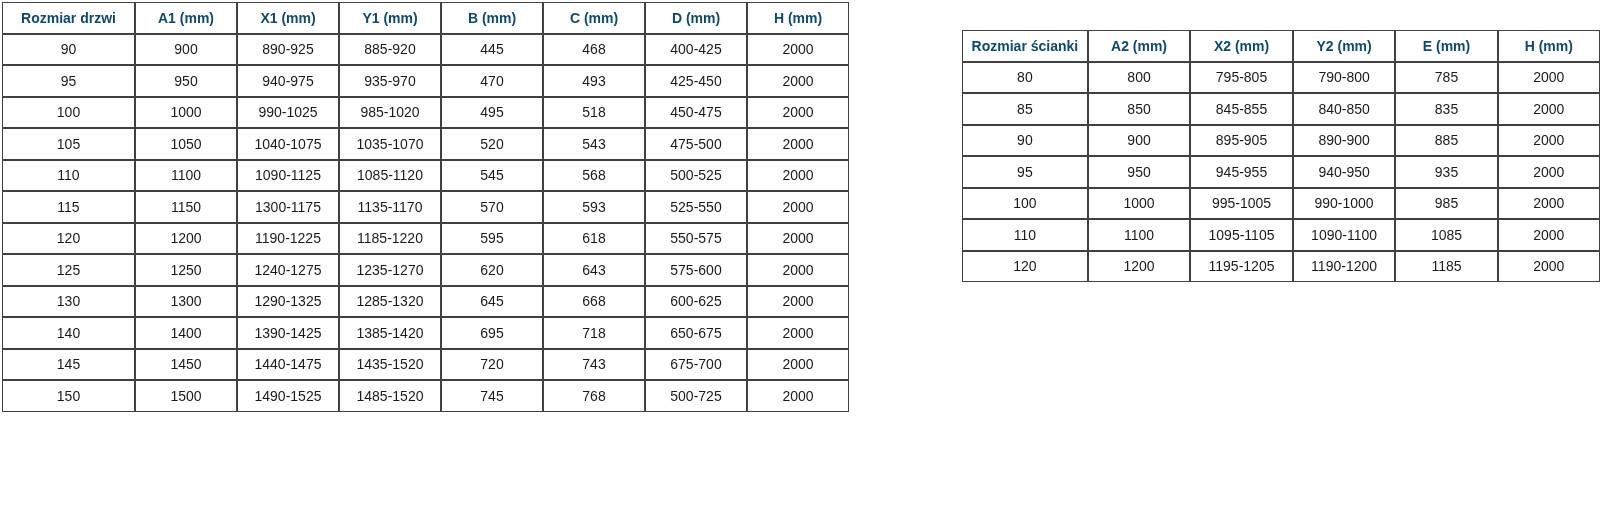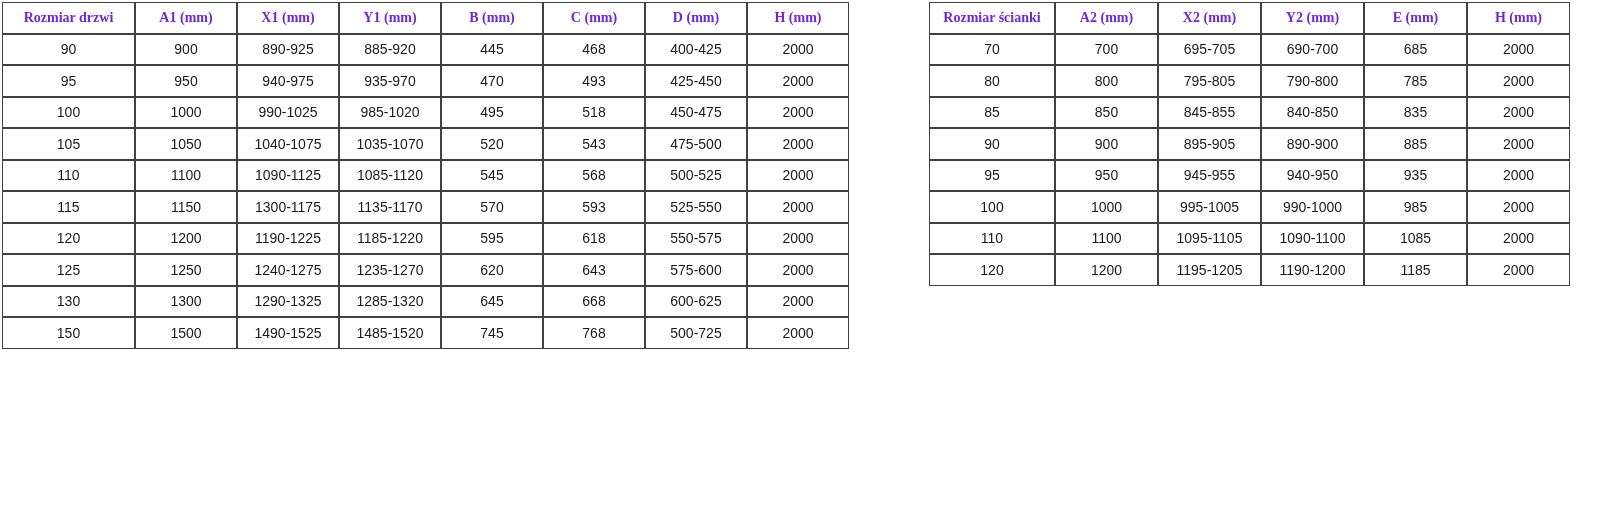--- a/index.html
+++ b/index.html
@@ -16,39 +16,38 @@
     overflow: hidden;
   }
   table.dim-table {
     position: absolute;
     top: 2px;
     border-collapse: separate;
     border-spacing: 0;
     table-layout: fixed;
   }
   #door-table { left: 2px; }
-  #wall-table { left: 929px; }
+  #wall-table { left: 962px; margin-top: 28px; }
   table.dim-table th,
   table.dim-table td {
     border: 1px solid #404040;
     height: 29.5px;
     padding: 0 2px;
     text-align: center;
     vertical-align: middle;
     font-size: 14px;
     color: #1a1a1a;
     background: #ffffff;
     overflow: hidden;
     white-space: nowrap;
   }
   table.dim-table th {
     font-weight: bold;
     font-size: 14px;
-    color: #6d28d9;
-    font-family: Liberation Serif, serif;
+    color: #0c4a6e;
   }
   #door-table col { width: 102px; }
   #door-table col:first-child { width: 133px; }
   #wall-table col { width: 103px; }
   #wall-table col:first-child { width: 126px; }
 </style>
 </head>
 <body>
 
 <div class="page">
@@ -160,20 +159,40 @@
           <td>130</td>
           <td>1300</td>
           <td>1290-1325</td>
           <td>1285-1320</td>
           <td>645</td>
           <td>668</td>
           <td>600-625</td>
           <td>2000</td>
         </tr>
         <tr>
+          <td>140</td>
+          <td>1400</td>
+          <td>1390-1425</td>
+          <td>1385-1420</td>
+          <td>695</td>
+          <td>718</td>
+          <td>650-675</td>
+          <td>2000</td>
+        </tr>
+        <tr>
+          <td>145</td>
+          <td>1450</td>
+          <td>1440-1475</td>
+          <td>1435-1520</td>
+          <td>720</td>
+          <td>743</td>
+          <td>675-700</td>
+          <td>2000</td>
+        </tr>
+        <tr>
           <td>150</td>
           <td>1500</td>
           <td>1490-1525</td>
           <td>1485-1520</td>
           <td>745</td>
           <td>768</td>
           <td>500-725</td>
           <td>2000</td>
         </tr>
       </tbody>
@@ -192,28 +211,20 @@
           <th>Rozmiar ścianki</th>
           <th>A2 (mm)</th>
           <th>X2 (mm)</th>
           <th>Y2 (mm)</th>
           <th>E (mm)</th>
           <th>H (mm)</th>
         </tr>
       </thead>
       <tbody>
         <tr>
-          <td>70</td>
-          <td>700</td>
-          <td>695-705</td>
-          <td>690-700</td>
-          <td>685</td>
-          <td>2000</td>
-        </tr>
-        <tr>
           <td>80</td>
           <td>800</td>
           <td>795-805</td>
           <td>790-800</td>
           <td>785</td>
           <td>2000</td>
         </tr>
         <tr>
           <td>85</td>
           <td>850</td>

